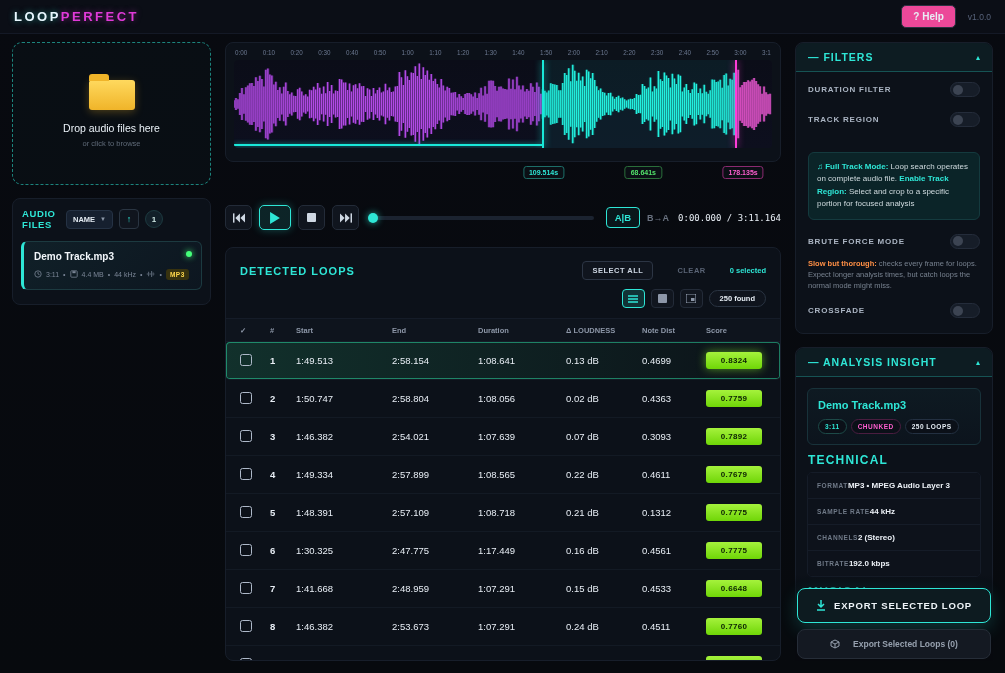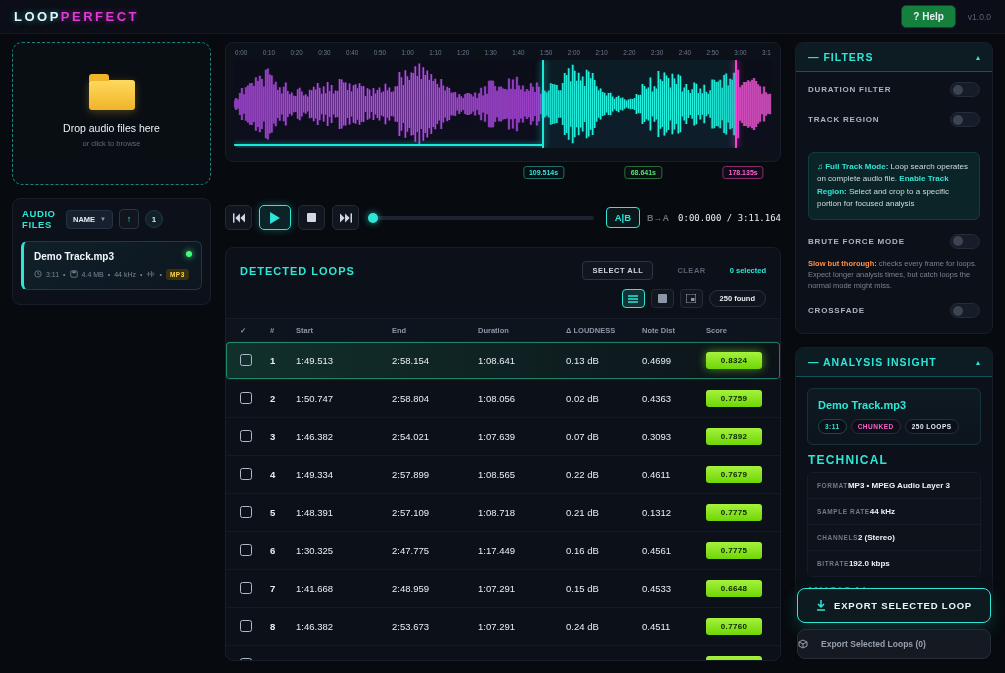--- a/index.html
+++ b/index.html
@@ -5,21 +5,21 @@
   * { box-sizing: border-box; margin: 0; padding: 0; }
   body { background:#05070b; font-family:"Liberation Sans",sans-serif; color:#dfe6ef; }
   .app { position:relative; width:1005px; height:673px; background:linear-gradient(180deg,#080a10,#070a0e); overflow:hidden; }
 
   
   .topbar { height:34px; display:flex; align-items:center; padding:12px 14px; background:#0b0e16; border-bottom:1px solid #141926; }
   .logo { font-size:13px; font-weight:bold; letter-spacing:2.5px; }
   .logo .lp1 { color:#e8f7ff; text-shadow:0 0 6px rgba(46,230,214,.55); }
   .logo .lp2 { color:#e03ad8; text-shadow:0 0 6px rgba(224,58,216,.5); }
   .topbar-right { margin-left:auto; display:flex; align-items:center; gap:12px; }
-  .help-btn { border:1px solid #2a3140; background:#15803d; color:#e8eef5; font-size:10px; font-weight:bold; padding:5px 11px; border-radius:5px; cursor:pointer; }
+  .help-btn { border:1px solid #2a3140; background:#ec4899; color:#e8eef5; font-size:10px; font-weight:bold; padding:5px 11px; border-radius:5px; cursor:pointer; }
   .version { color:#57627a; font-size:8.5px; }
 
   
   .left-col  { position:absolute; left:12px;  top:42px; width:199px; height:619px; }
   .mid-col   { position:absolute; left:225px; top:42px; width:556px; height:619px; display:flex; flex-direction:column; }
   .right-col { position:absolute; left:795px; top:42px; width:198px; height:619px; display:flex; flex-direction:column; }
 
   .panel { background:#0c1119; border:1px solid #171e2a; border-radius:8px; }
 
   
@@ -117,21 +117,21 @@
   .badge.b2 { color:#e4ebf2; }
   .section-label { font-size:12px; font-weight:bold; letter-spacing:1.2px; color:#2ee6d6; margin:8px 12px 5px; }
   .kv-box { margin:0 11px; border:1px solid #151c28; border-radius:5px; overflow:hidden; }
   .kv { display:flex; justify-content:flex-start; align-items:center; padding:8px 9px; background:#0d121b; border-bottom:1px solid #151c28; }
   .kv:last-child { border-bottom:none; }
   .kv .k { font-size:6.5px; font-weight:bold; letter-spacing:.6px; color:#707a88; }
   .kv .v { font-size:8px; font-weight:bold; color:#ecf1f7; text-align:right; }
 
   .export-wrap { position:absolute; left:0; right:0; bottom:0; z-index:10; display:flex; flex-direction:column; gap:6px; padding:14px 2px 2px; background:linear-gradient(180deg,rgba(7,9,14,0),#07090e 38%); }
   .btn-export { height:35px; display:flex; align-items:center; justify-content:center; gap:8px; border:1.5px solid #2ee6d6; border-radius:8px; background:#0d1b20; color:#eef4f8; font-weight:bold; font-size:9.5px; letter-spacing:.8px; cursor:pointer; box-shadow:0 6px 18px rgba(46,230,214,.2); }
-  .btn-export-sec { height:30px; display:flex; align-items:center; justify-content:flex-start; gap:13px; border:1px solid #262d38; border-radius:8px; background:#141922; color:#96a0ae; font-size:8.5px; font-weight:bold; cursor:pointer; }
+  .btn-export-sec { height:30px; display:flex; align-items:center; justify-content:center; gap:13px; border:1px solid #262d38; border-radius:8px; background:#141922; color:#96a0ae; font-size:8.5px; font-weight:bold; cursor:pointer; }
 </style>
 </head>
 <body>
 
 <div class="app">
 
   <div class="topbar">
     <div class="logo">
       <span class="lp1">LOOP</span><span class="lp2">PERFECT</span>
     </div>

